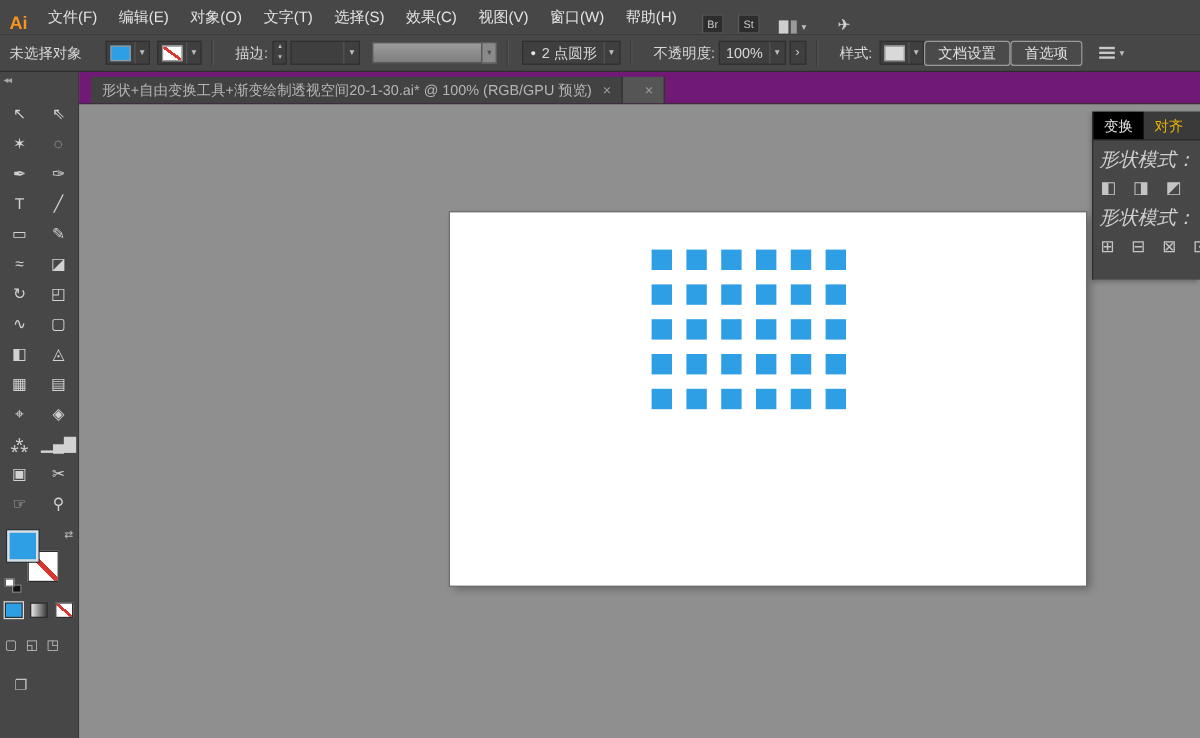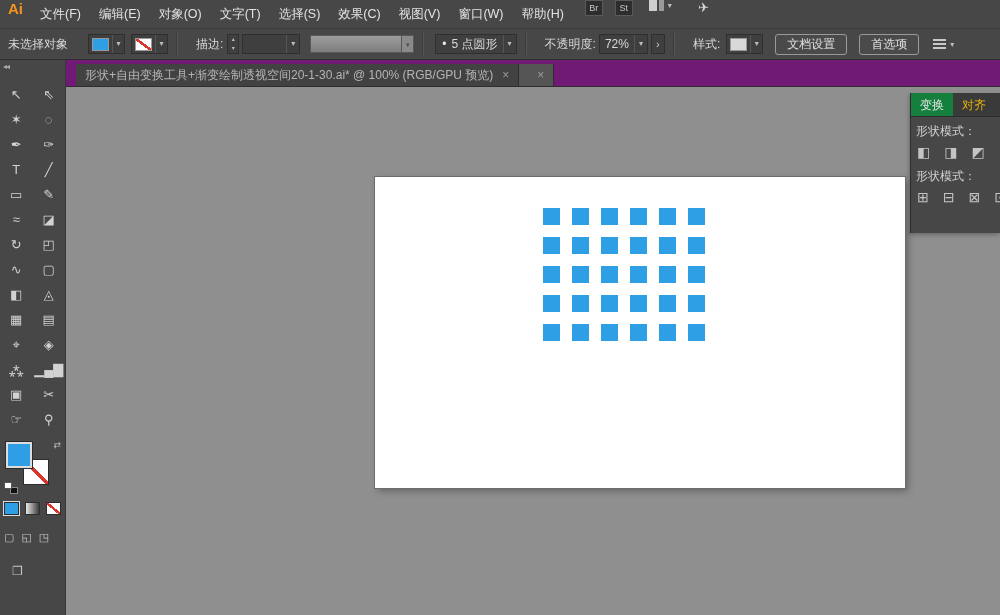--- a/index.html
+++ b/index.html
@@ -1,20 +1,20 @@
 <!DOCTYPE html>
 <html><head>
 <meta charset="utf-8">
 <style>
   * { margin:0; padding:0; box-sizing:border-box; }
   body { font-family:"Liberation Sans", sans-serif; }
   #app { position:relative; width:1000px; height:615px; background:#8f8f8f; overflow:hidden; }
 
   
-  .menubar { height:28px; background:#474747; display:flex; align-items:flex-start; font-size:12.5px; color:#e3e3e3; }
+  .menubar { height:28px; background:#474747; display:flex; align-items:flex-end; font-size:12.5px; color:#e3e3e3; }
   .logo { color:#f7941e; font-weight:bold; font-size:15px; margin:0 8px 0 8px; }
   .menus { display:flex; }
   .menu-item { padding:0 9px; line-height:28px; cursor:default; white-space:nowrap; }
   .badge { width:18px; height:16px; background:#2d2d2d; border:1px solid #5a5a5a; color:#c8c8c8; font-size:9px; display:flex; align-items:center; justify-content:center; margin-left:12px; }
   .ws-switch { display:flex; align-items:center; margin-left:16px; gap:4px; }
   .ws-icon { display:inline-flex; gap:2px; }
   .ws-icon i { display:block; width:8px; height:11px; background:#cfcfcf; }
   .ws-icon i + i { width:5px; background:#9a9a9a; }
   .caret { font-size:8px; color:#bdbdbd; }
   .share { margin-left:26px; font-size:13px; color:#d5d5d5; }
@@ -33,21 +33,21 @@
   .stepper span { flex:1; font-size:6px; line-height:9px; text-align:center; color:#bbb; }
   .combo { display:flex; align-items:center; height:20px; border:1px solid #2f2f2f; background:#3f3f3f; margin-left:3px; }
   .combo .val { padding:0 5px; white-space:nowrap; }
   .combo .caret { width:13px; text-align:center; border-left:1px solid #555; line-height:18px; }
   .combo.empty { width:58px; justify-content:flex-end; }
   .var-field { width:92px; height:18px; background:linear-gradient(#9d9d9d,#7d7d7d); border:1px solid #585858; margin-left:10px; }
   .var-caret { width:12px; height:18px; background:#8a8a8a; border:1px solid #585858; border-left:0; font-size:7px; color:#4c4c4c; text-align:center; line-height:17px; }
   .bullet { margin-left:6px; color:#e8e8e8; }
   .lbl { margin-left:10px; white-space:nowrap; }
   .expand { margin-left:3px; width:14px; height:20px; border:1px solid #2f2f2f; background:#3f3f3f; color:#ccc; text-align:center; line-height:18px; font-size:11px; }
-  .cb-btn { height:21px; padding:0 11px; border:1px solid #9a9a9a; border-radius:3px; background:#4a4a4a; color:#e0e0e0; font-size:12px; line-height:19px; margin-left:12px; white-space:nowrap; }
+  .cb-btn { height:21px; padding:0 11px; border:1px solid #9a9a9a; border-radius:3px; background:#4a4a4a; color:#e0e0e0; font-size:12px; line-height:19px; white-space:nowrap; }
   .bars-ctl { display:flex; align-items:center; gap:4px; margin-left:14px; }
   .bars { display:inline-flex; flex-direction:column; gap:2px; }
   .bars i { display:block; width:13px; height:2px; background:#c9c9c9; }
 
   
   .workspace { position:absolute; top:60px; left:0; right:0; bottom:0; }
 
   
   .toolbar { position:absolute; left:0; top:0; bottom:0; width:66px; background:#474747; border-right:1px solid #383838; }
   .collapse { height:14px; font-size:8px; color:#a8a8a8; padding:2px 3px; letter-spacing:-1px; }
@@ -79,22 +79,22 @@
 
   
   .canvas { position:absolute; left:66px; right:0; top:27px; bottom:0; background:#8f8f8f; overflow:hidden; }
   .artboard { position:absolute; left:309px; top:90px; width:530px; height:311px; background:#ffffff; box-shadow:0 0 0 1px #6c6c6c, 3px 3px 7px rgba(0,0,0,.3); }
   .sq { position:absolute; background:var(--accent); }
 
   
   .rpanel { position:absolute; top:6px; right:0; width:90px; height:140px; background:#474747; border-left:1px solid #2d2d2d; box-shadow:-1px 2px 4px rgba(0,0,0,.25); overflow:hidden; }
   .rtabs { display:flex; height:24px; background:#3a3a3a; border-bottom:1px solid #2c2c2c; }
   .rtab { padding:0 9px; line-height:24px; font-size:12px; color:#eab308; white-space:nowrap; }
-  .rtab.active { background:#15803d; color:#e4e4e4; }
-  .rlabel { font-size:12px; color:#cfcfcf; margin:6px 0 2px 5px; white-space:nowrap; }
+  .rtab.active { background:#000000; color:#e4e4e4; }
+  .rlabel { font-size:16px; color:#cfcfcf; margin:6px 0 2px 5px; white-space:nowrap;font-style:italic; }
   .rrow { display:flex; gap:14px; overflow:hidden; height:20px; margin:2px 0 2px 6px; }
   .rbtn { font-size:14px; color:#c4c4c4; line-height:20px; }
 </style>
 </head>
 <body>
 
 <div id="app" style="--accent: #2f9fe5; --nonered: #d8362f;">
 
   <header class="menubar">
     <span class="logo">Ai</span>
@@ -138,27 +138,27 @@
       <span>▾</span>
     </span>
     <span class="combo empty">
       <span class="caret">▾</span>
     </span>
     <span class="var-field"></span>
     <span class="var-caret">▾</span>
     <span class="sep"></span>
     <span class="combo">
       <span class="bullet">•</span>
-      <span class="val">5 点圆形</span>
+      <span class="val">2 点圆形</span>
       <span class="caret">▾</span>
     </span>
     <span class="sep"></span>
     <span class="lbl">不透明度:</span>
     <span class="combo">
-      <span class="val">72%</span>
+      <span class="val">100%</span>
       <span class="caret">▾</span>
     </span>
     <span class="expand">›</span>
     <span class="sep"></span>
     <span class="lbl">样式:</span>
     <span class="swctl">
       <span class="sw style"></span>
       <span class="caret">▾</span>
     </span>
     <button class="cb-btn">文档设置</button>

